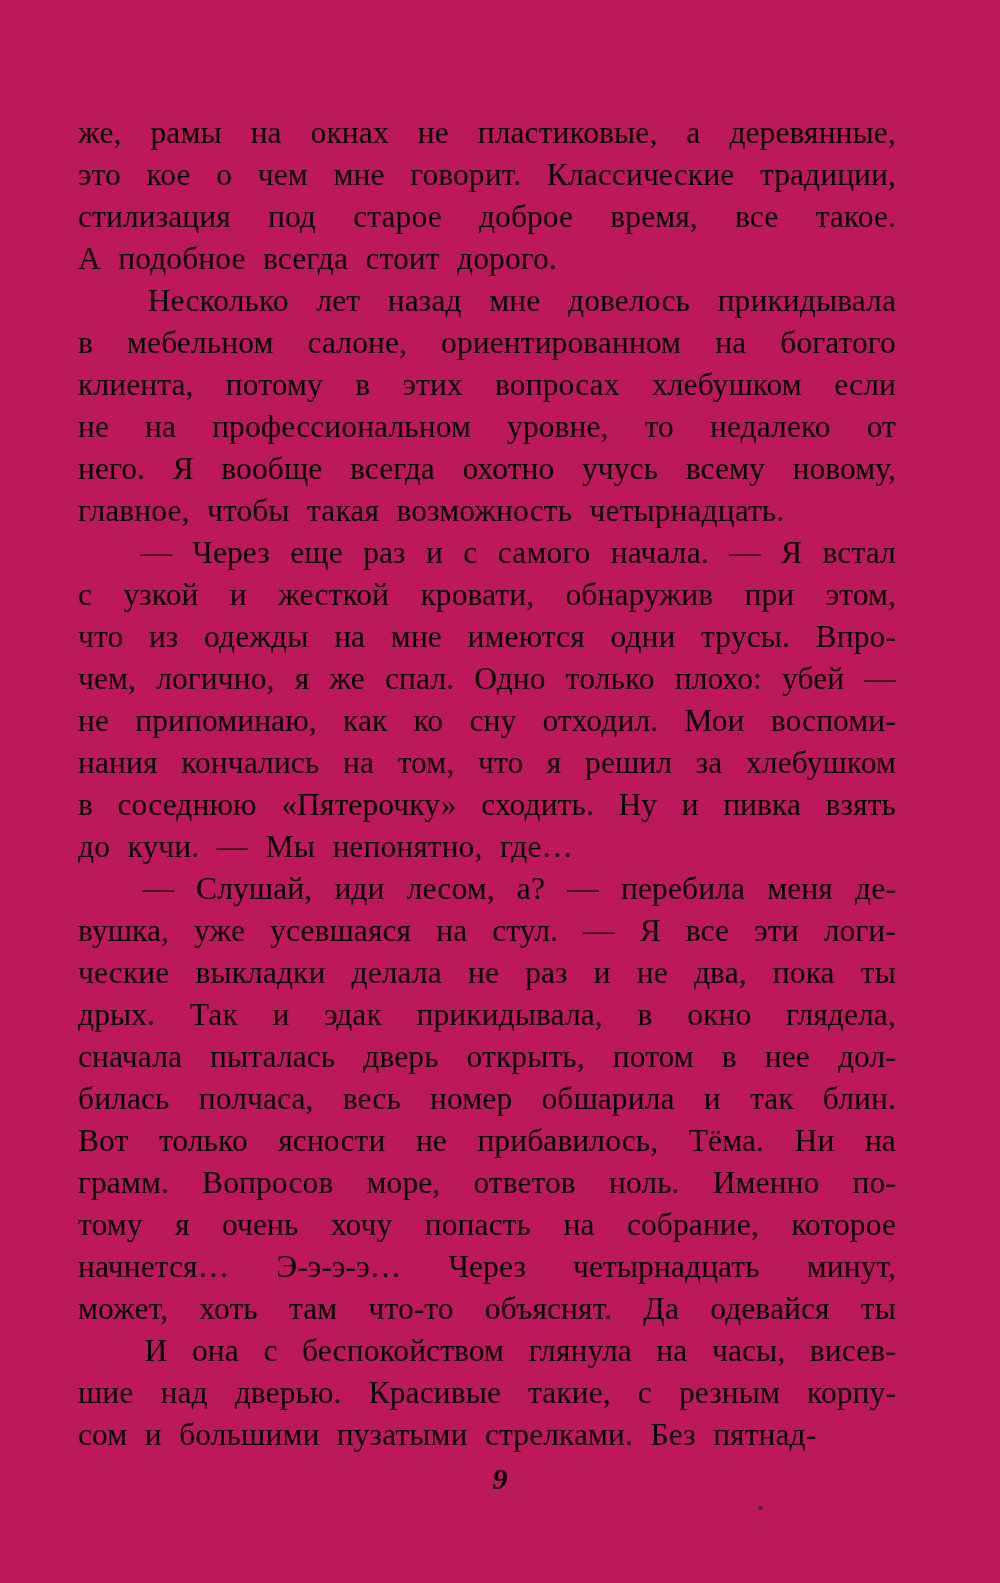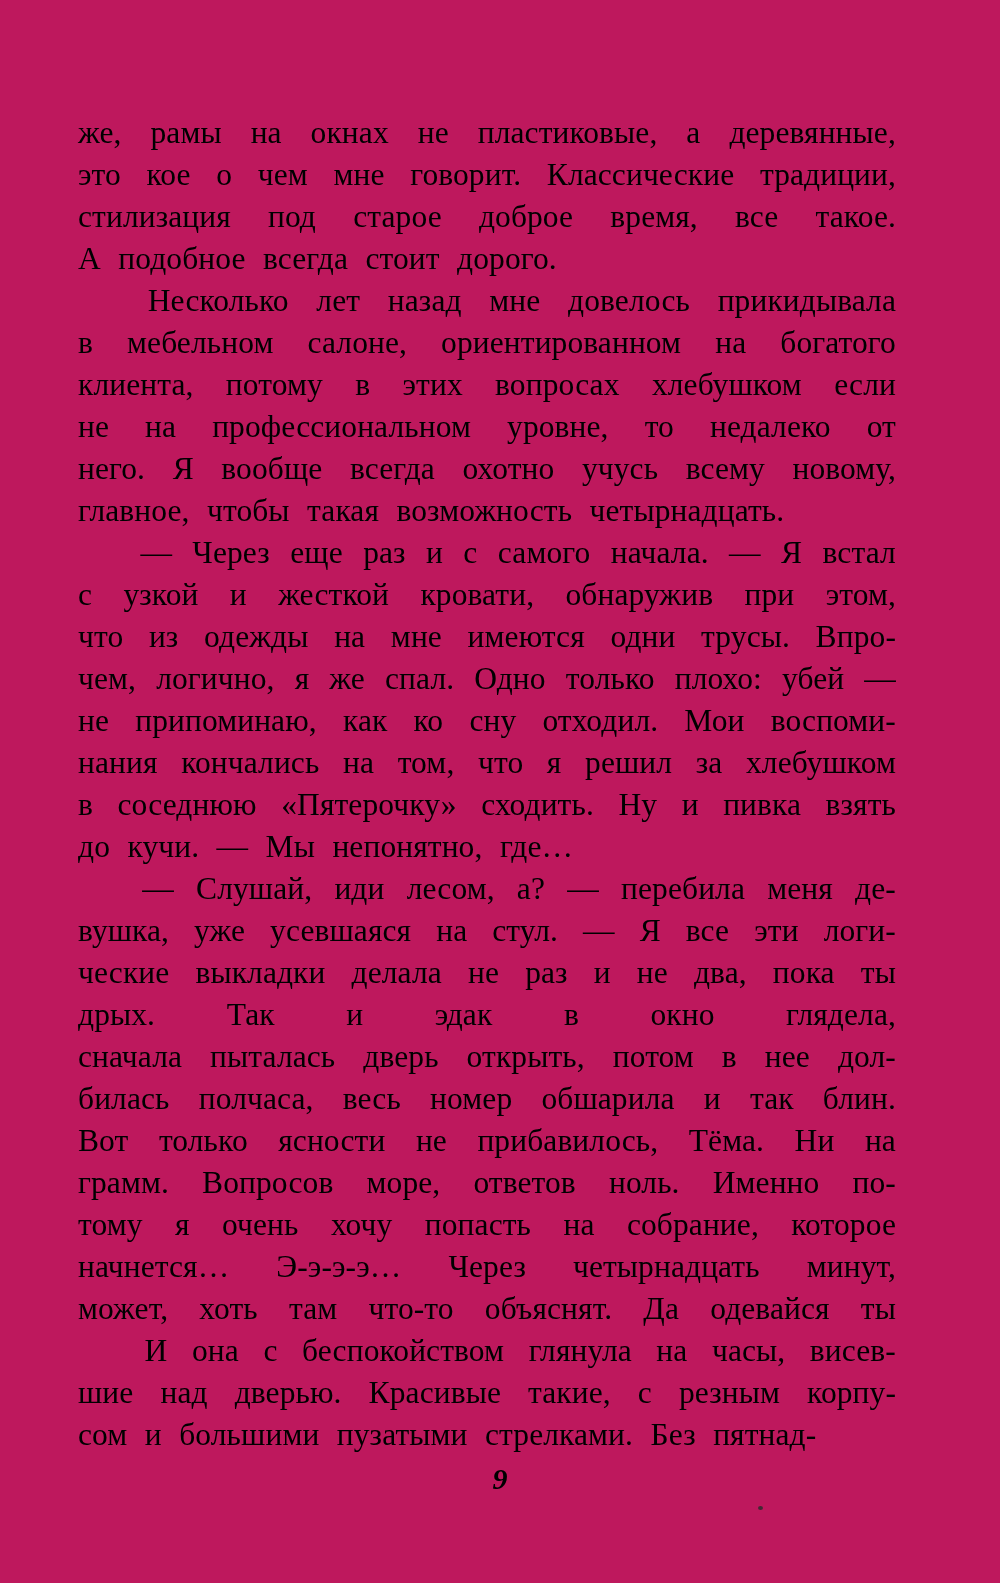--- a/index.html
+++ b/index.html
@@ -121,21 +121,21 @@
         <div class="line just"><span class="w">чем,</span><span class="w">логично,</span><span class="w">я</span><span class="w">же</span><span class="w">спал.</span><span class="w">Одно</span><span class="w">только</span><span class="w">плохо:</span><span class="w">убей</span><span class="w">—</span></div>
         <div class="line just"><span class="w">не</span><span class="w">припоминаю,</span><span class="w">как</span><span class="w">ко</span><span class="w">сну</span><span class="w">отходил.</span><span class="w">Мои</span><span class="w">воспоми-</span></div>
         <div class="line just"><span class="w">нания</span><span class="w">кончались</span><span class="w">на</span><span class="w">том,</span><span class="w">что</span><span class="w">я</span><span class="w">решил</span><span class="w">за</span><span class="w">хлебушком</span></div>
         <div class="line just"><span class="w">в</span><span class="w">соседнюю</span><span class="w">«Пятерочку»</span><span class="w">сходить.</span><span class="w">Ну</span><span class="w">и</span><span class="w">пивка</span><span class="w">взять</span></div>
         <div class="line last"><span class="w">до</span><span class="w">кучи.</span><span class="w">—</span><span class="w">Мы</span><span class="w">непонятно,</span><span class="w">где…</span></div>
       </div>
       <div class="paragraph">
         <div class="line just indent"><span class="lead"></span><span class="w">—</span><span class="w">Слушай,</span><span class="w">иди</span><span class="w">лесом,</span><span class="w">а?</span><span class="w">—</span><span class="w">перебила</span><span class="w">меня</span><span class="w">де-</span></div>
         <div class="line just"><span class="w">вушка,</span><span class="w">уже</span><span class="w">усевшаяся</span><span class="w">на</span><span class="w">стул.</span><span class="w">—</span><span class="w">Я</span><span class="w">все</span><span class="w">эти</span><span class="w">логи-</span></div>
         <div class="line just"><span class="w">ческие</span><span class="w">выкладки</span><span class="w">делала</span><span class="w">не</span><span class="w">раз</span><span class="w">и</span><span class="w">не</span><span class="w">два,</span><span class="w">пока</span><span class="w">ты</span></div>
-        <div class="line just"><span class="w">дрых.</span><span class="w">Так</span><span class="w">и</span><span class="w">эдак</span><span class="w">в</span><span class="w">окно</span><span class="w">глядела,</span></div>
+        <div class="line just"><span class="w">дрых.</span><span class="w">Так</span><span class="w">и</span><span class="w">эдак</span><span class="w">прикидывала,</span><span class="w">в</span><span class="w">окно</span><span class="w">глядела,</span></div>
         <div class="line just"><span class="w">сначала</span><span class="w">пыталась</span><span class="w">дверь</span><span class="w">открыть,</span><span class="w">потом</span><span class="w">в</span><span class="w">нее</span><span class="w">дол-</span></div>
         <div class="line just"><span class="w">билась</span><span class="w">полчаса,</span><span class="w">весь</span><span class="w">номер</span><span class="w">обшарила</span><span class="w">и</span><span class="w">так</span><span class="w">блин.</span></div>
         <div class="line just"><span class="w">Вот</span><span class="w">только</span><span class="w">ясности</span><span class="w">не</span><span class="w">прибавилось,</span><span class="w">Тёма.</span><span class="w">Ни</span><span class="w">на</span></div>
         <div class="line just"><span class="w">грамм.</span><span class="w">Вопросов</span><span class="w">море,</span><span class="w">ответов</span><span class="w">ноль.</span><span class="w">Именно</span><span class="w">по-</span></div>
         <div class="line just"><span class="w">тому</span><span class="w">я</span><span class="w">очень</span><span class="w">хочу</span><span class="w">попасть</span><span class="w">на</span><span class="w">собрание,</span><span class="w">которое</span></div>
         <div class="line just"><span class="w">начнется…</span><span class="w">Э-э-э-э…</span><span class="w">Через</span><span class="w">четырнадцать</span><span class="w">минут,</span></div>
         <div class="line just"><span class="w">может,</span><span class="w">хоть</span><span class="w">там</span><span class="w">что-то</span><span class="w">объяснят.</span><span class="w">Да</span><span class="w">одевайся</span><span class="w">ты</span></div>
       </div>
       <div class="paragraph">
         <div class="line just indent"><span class="lead"></span><span class="w">И</span><span class="w">она</span><span class="w">с</span><span class="w">беспокойством</span><span class="w">глянула</span><span class="w">на</span><span class="w">часы,</span><span class="w">висев-</span></div>

